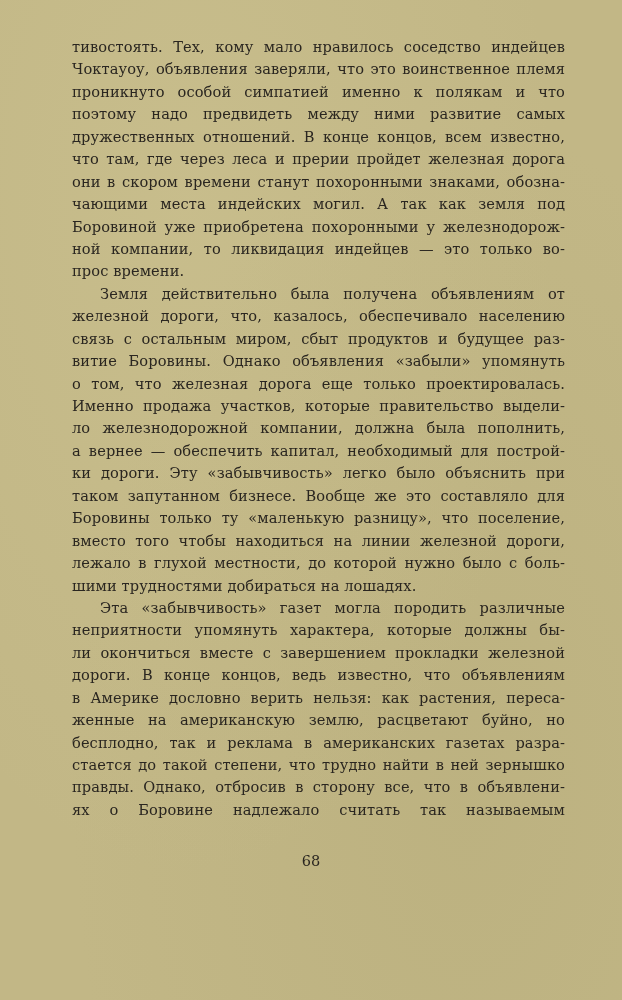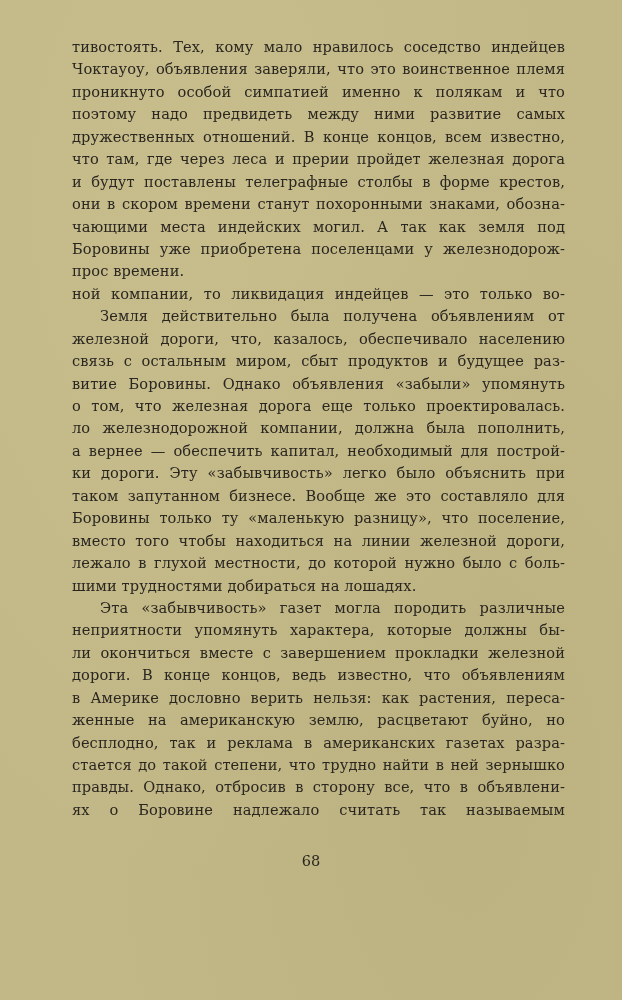--- a/index.html
+++ b/index.html
@@ -61,34 +61,34 @@
 <div class="page">
   <div class="text-column">
 
     <div>
       <span class="line">тивостоять. Тех, кому мало нравилось соседство индейцев</span>
       <span class="line">Чоктауоу, объявления заверяли, что это воинственное племя</span>
       <span class="line">проникнуто особой симпатией именно к полякам и что</span>
       <span class="line">поэтому надо предвидеть между ними развитие самых</span>
       <span class="line">дружественных отношений. В конце концов, всем известно,</span>
       <span class="line">что там, где через леса и прерии пройдет железная дорога</span>
-      <span class="line">и будут поставлены телеграфные столбы в форме крестов,</span>
       <span class="line">они в скором времени станут похоронными знаками, обозна-</span>
       <span class="line">чающими места индейских могил. А так как земля под</span>
-      <span class="line">Боровины уже приобретена поселенцами у железнодорож-</span>
+      <span class="line">Боровиной уже приобретена похоронными у железнодорож-</span>
+      <span class="line">ной компании, то ликвидация индейцев — это только во-</span>
       <span class="line last">прос времени.</span>
-      <span class="line">ной компании, то ликвидация индейцев — это только во-</span>
     </div>
 
     <div>
       <span class="line indent">Земля действительно была получена объявлениям от</span>
       <span class="line">железной дороги, что, казалось, обеспечивало населению</span>
       <span class="line">связь с остальным миром, сбыт продуктов и будущее раз-</span>
       <span class="line">витие Боровины. Однако объявления «забыли» упомянуть</span>
       <span class="line">о том, что железная дорога еще только проектировалась.</span>
+      <span class="line">Именно продажа участков, которые правительство выдели-</span>
       <span class="line">ло железнодорожной компании, должна была пополнить,</span>
       <span class="line">а вернее — обеспечить капитал, необходимый для построй-</span>
       <span class="line">ки дороги. Эту «забывчивость» легко было объяснить при</span>
       <span class="line">таком запутанном бизнесе. Вообще же это составляло для</span>
       <span class="line">Боровины только ту «маленькую разницу», что поселение,</span>
       <span class="line">вместо того чтобы находиться на линии железной дороги,</span>
       <span class="line">лежало в глухой местности, до которой нужно было с боль-</span>
       <span class="line last">шими трудностями добираться на лошадях.</span>
     </div>
 

